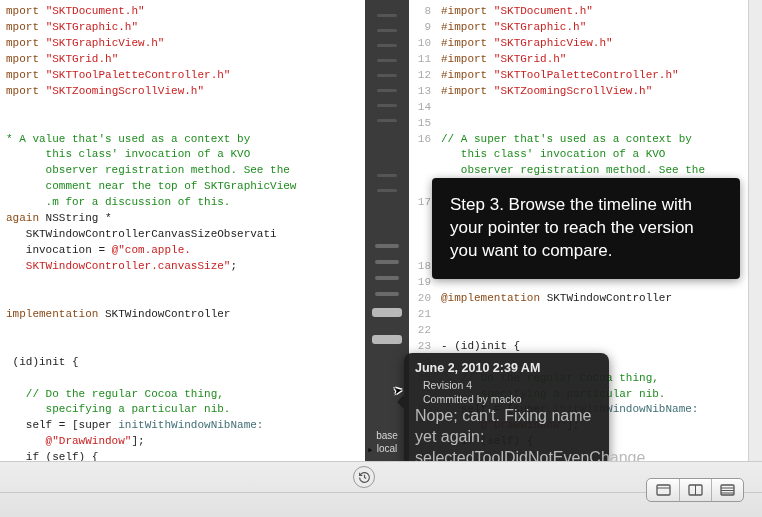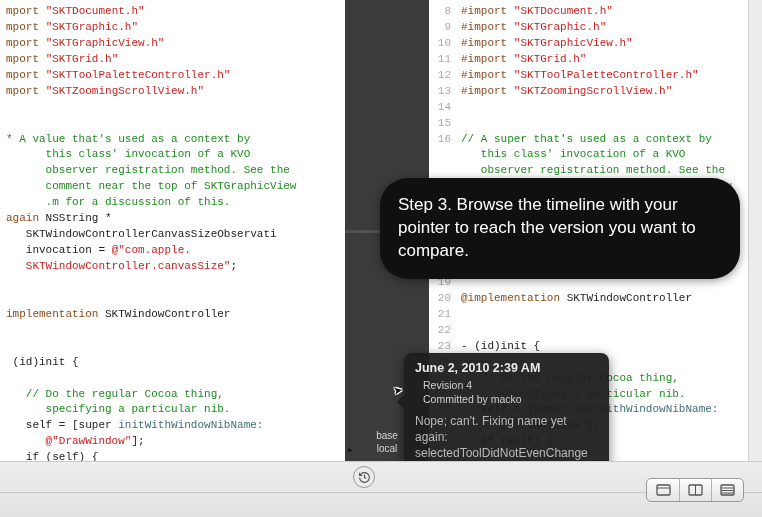--- a/index.html
+++ b/index.html
@@ -5,34 +5,34 @@
   * { margin: 0; padding: 0; box-sizing: border-box; }
   html, body { width: 762px; height: 517px; overflow: hidden; font-family: Menlo, Monaco, "Courier New", monospace; font-size: 11px; background: #f4f4f4; }
   .app { width: 762px; height: 517px; display: flex; flex-direction: column; }
   .editor-area { flex: 1; display: flex; background: #fff; position: relative; overflow: hidden; }
   .pane { flex: 1; overflow: hidden; background: #fff; padding: 4px 6px; line-height: 1.45; white-space: pre; color: #222; position: relative; }
   .right-pane { display: flex; }
   .gutter { width: 28px; text-align: right; color: #aaa; padding: 4px 6px 4px 0; line-height: 1.45; background: #fff; user-select: none; }
   .gutter div { font-family: inherit; }
   .right-pane .code { flex:1; padding: 4px 4px; line-height:1.45; white-space: pre; }
 
-  .timeline { width: 84px; background: #3b3b3b; display: flex; flex-direction: row; align-items: center; padding: 8px 0 6px 0; position: relative; }
+  .timeline { width: 44px; background: #3b3b3b; display: flex; flex-direction: column; align-items: center; padding: 8px 0 6px 0; position: relative; }
   .tick { width: 24px; height: 4px; background: #6a6a6a; border-radius: 2px; margin: 6px 0; }
   .tick.thin { height: 3px; width: 20px; background:#555; }
   .tick.big { height: 9px; width: 30px; background:#b8b8b8; border-radius:3px; }
   .timeline-labels { position: absolute; bottom: 0; left: 0; right: 0; color: #d8d8d8; font-size: 10px; text-align: center; padding: 4px 0 6px; }
   .timeline-labels div { padding: 1px 0; font-family: "Helvetica Neue", Arial, sans-serif; }
   .timeline .arrow-btn { position:absolute; left:2px; bottom:5px; color:#111; font-size:11px; }
 
-  .callout { position: absolute; top: 178px; right: 22px; width: 360px; background: #101010; color: #fff; font-family: "Helvetica Neue", Arial, sans-serif; font-size: 17px; padding: 16px 18px; border-radius: 28px; line-height: 1.35; z-index: 30; box-shadow: 0 2px 10px rgba(0,0,0,.4); }
+  .callout { position: absolute; top: 178px; right: 22px; width: 308px; background: #101010; color: #fff; font-family: "Helvetica Neue", Arial, sans-serif; font-size: 17px; padding: 16px 18px; border-radius: 4px; line-height: 1.35; z-index: 30; box-shadow: 0 2px 10px rgba(0,0,0,.4); }
 
   .tooltip { position: absolute; left: 404px; top: 353px; width: 205px; background: rgba(30,30,30,.95); color: #e8e8e8; font-family: "Helvetica Neue", Arial, sans-serif; font-size: 11px; border-radius: 8px; padding: 8px 11px 16px; z-index: 25; box-shadow: 0 3px 12px rgba(0,0,0,.5); }
   .tooltip .tt-title { font-weight: 600; font-size: 12.5px; margin-bottom: 3px; }
   .tooltip .tt-line { font-size: 10.5px; color: #cfcfcf; line-height: 1.35; margin-left: 8px; }
-  .tooltip .tt-msg { font-size: 12px; color:#b9b9b9; margin-top:8px; line-height:1.3;}
+  .tooltip .tt-msg { font-size: 16px; color:#b9b9b9; margin-top:0; line-height:1.3;}
   .tooltip::before { content:""; position:absolute; left:-7px; top:42px; width:0;height:0;border-top:7px solid transparent;border-bottom:7px solid transparent;border-right:7px solid rgba(30,30,30,.95); }
 
   .cursor-arrow { position:absolute; left:394px; top:382px; z-index:26; font-size:15px; color:#000; text-shadow: -1px -1px 0 #fff,1px -1px 0 #fff,-1px 1px 0 #fff,1px 1px 0 #fff; transform: rotate(-10deg); }
 
   .footer { height: 56px; background: linear-gradient(#ededed,#e2e2e2); border-top: 1px solid #ccc; position: relative; }
   .history-icon { position:absolute; left:353px; top:4px; width:22px; height:22px; border-radius:50%; border:1px solid #999; background:#ececec; display:flex;align-items:center;justify-content:center; color:#555; font-size:12px;}
   .view-switcher { position:absolute; right:18px; top:16px; height:24px; display:flex; border:1px solid #999; border-radius:5px; overflow:hidden; background:linear-gradient(#fdfdfd,#e4e4e4); box-shadow: 0 1px 0 #fff inset; }
   .view-switcher .seg { width:32px; display:flex; align-items:center; justify-content:center; border-left:1px solid #b3b3b3; font-size:12px; color:#444; }
   .view-switcher .seg:first-child { border-left:none; }
   .bottom-divider { position:absolute; left:0; right:0; top:30px; height:1px; background:#c9c9c9; }      

